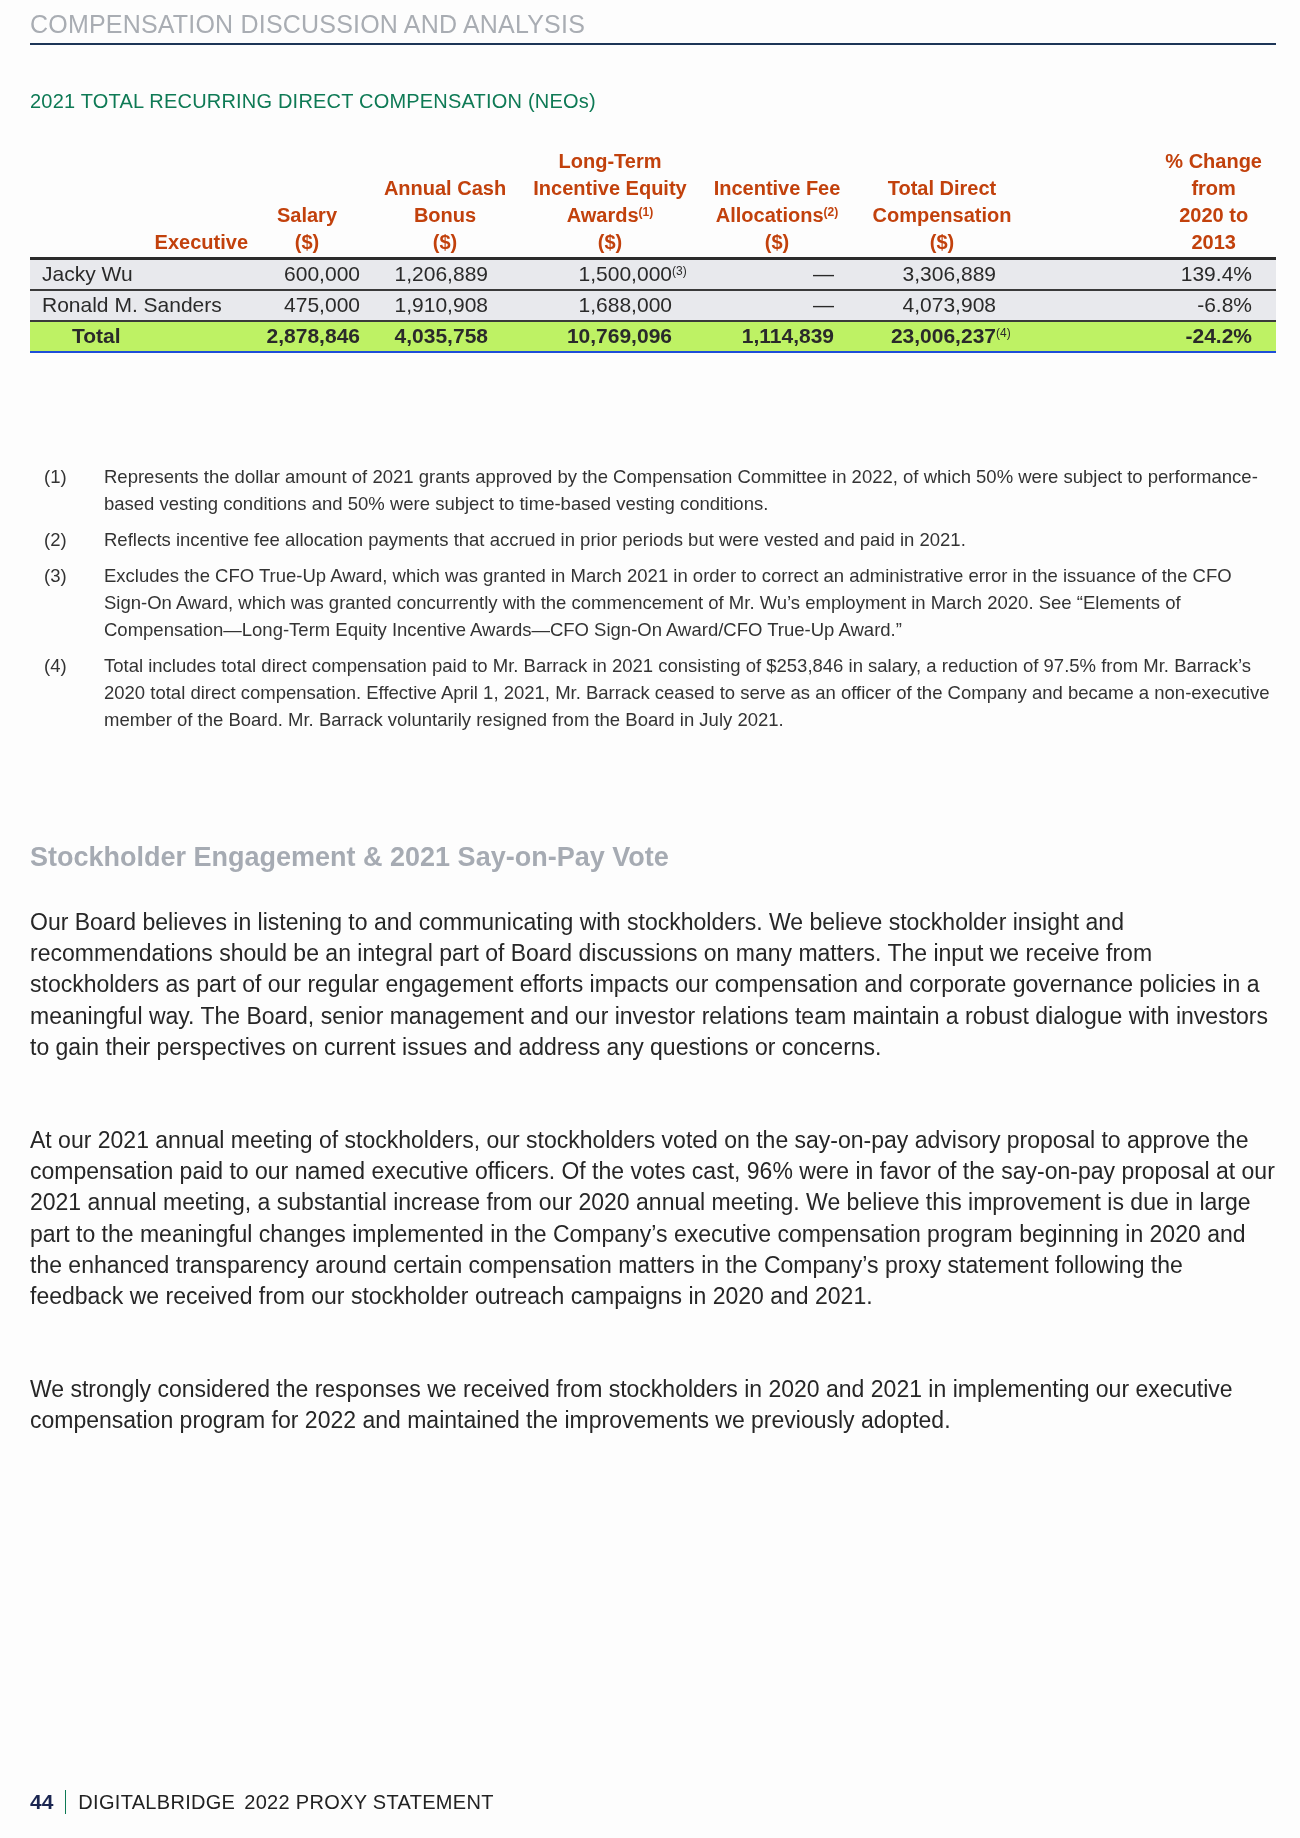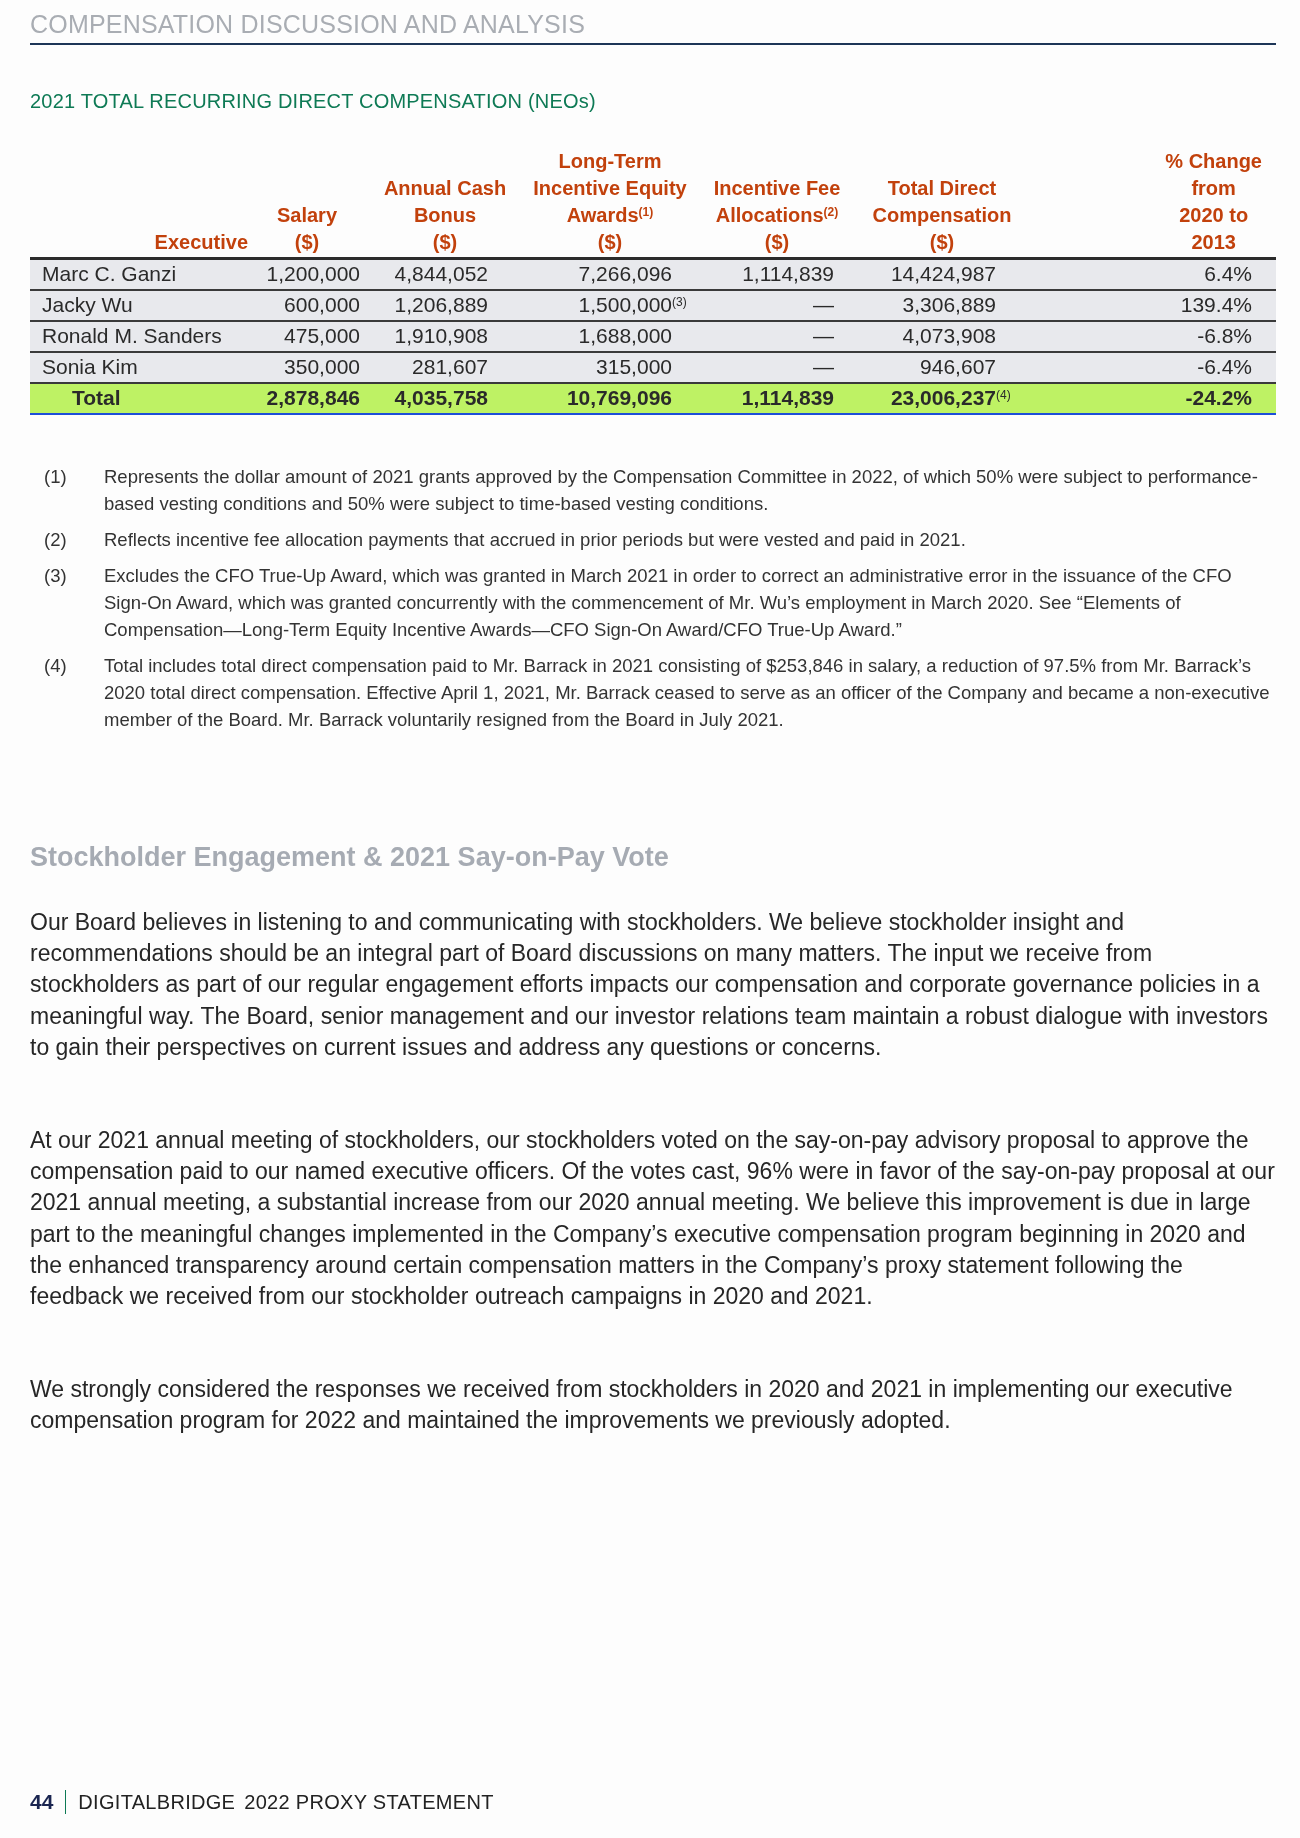--- a/index.html
+++ b/index.html
@@ -113,54 +113,36 @@
           <div>% Change</div>
           <div>from</div>
           <div>2020 to</div>
           <div>2013</div>
         </div>
       </th>
     </tr>
   </thead>
   <tbody>
     <tr class="row">
-      <td class="name">Marc C. Ganzi</td>
-      <td class="c-sal">1,200,000</td>
-      <td class="c-bon">4,844,052</td>
-      <td class="c-lti"><span>7,266,096</span><sup></sup></td>
-      <td class="c-inc">1,114,839</td>
-      <td class="c-tot">14,424,987</td>
-      <td class="c-pct">6.4%</td>
-    </tr>
-    <tr class="row">
       <td class="name">Jacky Wu</td>
       <td class="c-sal">600,000</td>
       <td class="c-bon">1,206,889</td>
       <td class="c-lti"><span>1,500,000</span><sup>(3)</sup></td>
       <td class="c-inc">—</td>
       <td class="c-tot">3,306,889</td>
       <td class="c-pct">139.4%</td>
     </tr>
     <tr class="row">
       <td class="name">Ronald M. Sanders</td>
       <td class="c-sal">475,000</td>
       <td class="c-bon">1,910,908</td>
       <td class="c-lti"><span>1,688,000</span><sup></sup></td>
       <td class="c-inc">—</td>
       <td class="c-tot">4,073,908</td>
       <td class="c-pct">-6.8%</td>
-    </tr>
-    <tr class="row">
-      <td class="name">Sonia Kim</td>
-      <td class="c-sal">350,000</td>
-      <td class="c-bon">281,607</td>
-      <td class="c-lti"><span>315,000</span><sup></sup></td>
-      <td class="c-inc">—</td>
-      <td class="c-tot">946,607</td>
-      <td class="c-pct">-6.4%</td>
     </tr>
     <tr class="total">
       <td class="name">Total</td>
       <td class="c-sal">2,878,846</td>
       <td class="c-bon">4,035,758</td>
       <td class="c-lti">10,769,096</td>
       <td class="c-inc">1,114,839</td>
       <td class="c-tot"><span>23,006,237</span><sup>(4)</sup></td>
       <td class="c-pct">-24.2%</td>
     </tr>

